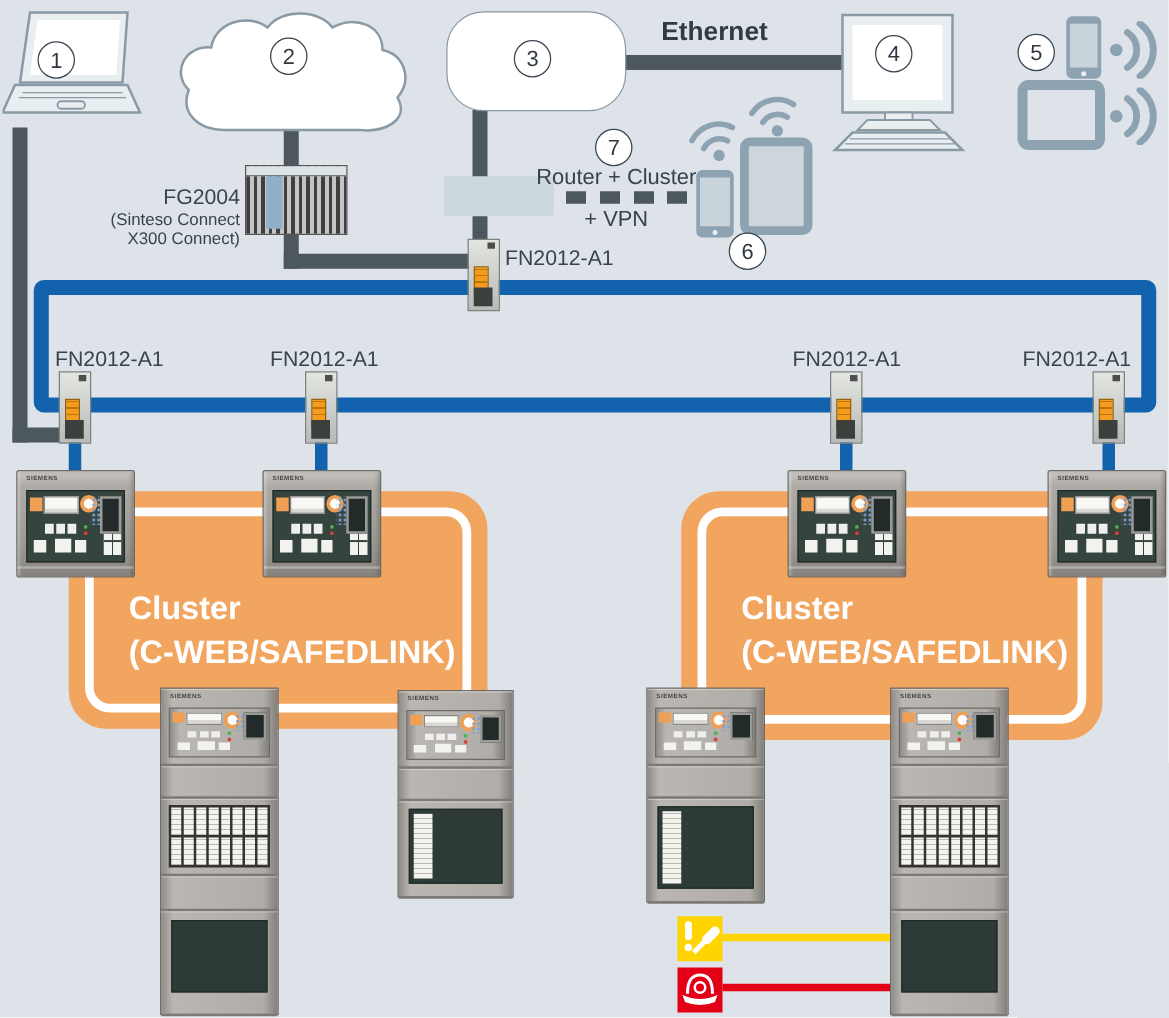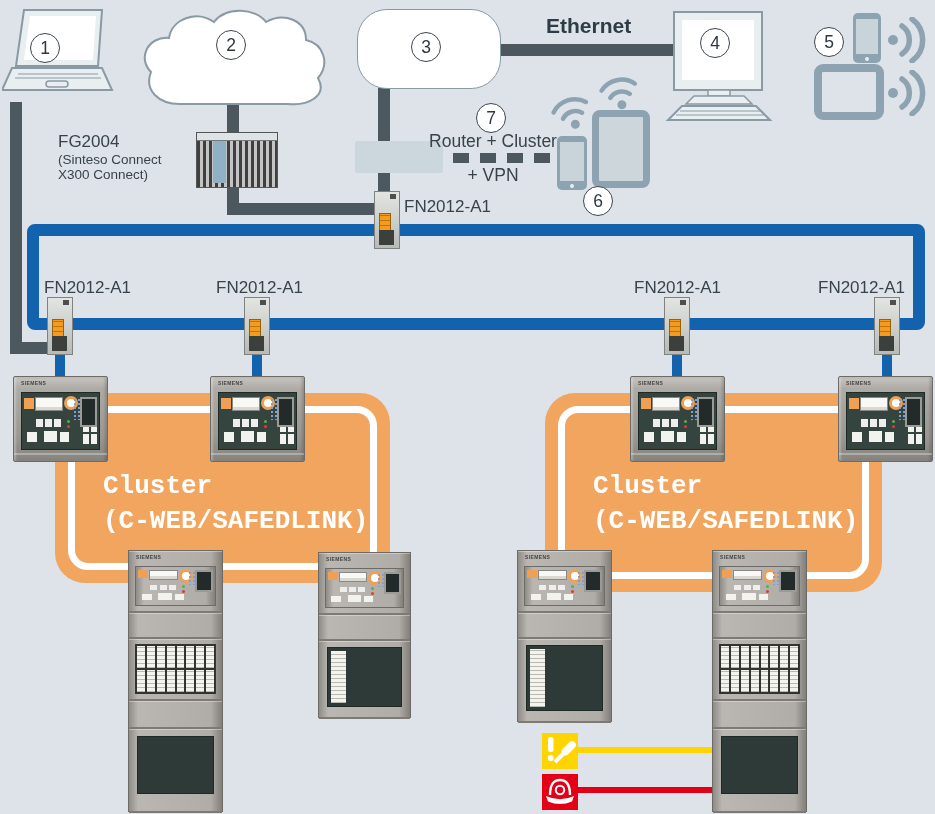--- a/index.html
+++ b/index.html
@@ -11,21 +11,21 @@
   .ln.blue{background:var(--backbone-blue,#1262ad);}
   .ln.yellow{background:var(--fault-yellow,#fed500);}
   .ln.red{background:var(--alarm-red,#e30016);}
   .ln.dashed{background:repeating-linear-gradient(90deg,var(--line-dark,#4c585e) 0 16px,transparent 16px 27px);}
 
   
   .backbone{position:absolute;left:27px;top:224px;width:898px;height:106px;border:12px solid var(--backbone-blue,#1262ad);border-radius:8px;box-sizing:border-box;z-index:1;}
   .backbone-label{position:absolute;left:486px;top:239px;font-size:26px;font-weight:bold;color:var(--backbone-blue,#1262ad);z-index:4;}
 
   
-  .cluster{position:absolute;background:var(--cluster-orange,#f2a55f);border-radius:30px;z-index:2;font-family:Liberation Mono, monospace;}
+  .cluster{position:absolute;background:var(--cluster-orange,#f2a55f);border-radius:30px;z-index:2;}
   .cluster-inner{position:absolute;inset:13px;border:7px solid #fff;border-radius:20px;}
   .cluster-text{position:absolute;left:48px;top:76px;color:#fff;font-size:26px;font-weight:bold;line-height:35px;white-space:nowrap;}
 
   
   .device{position:absolute;z-index:3;}
   .wan-shape{background:#fff;border:1.5px solid #8a9aa5;border-radius:30px;box-sizing:border-box;}
   .switchbox{position:absolute;left:355px;top:141px;width:88px;height:32px;background:#ccd7dd;border-radius:2px;z-index:3;}
   .phone{background:var(--device-slate,#8ea3b2);border-radius:5px;}
   .phone::before{content:"";position:absolute;left:3px;right:3px;top:6px;bottom:9px;background:#c9d4da;}
   .phone::after{content:"";position:absolute;left:50%;bottom:2.5px;width:4px;height:4px;margin-left:-2px;border-radius:50%;background:#e9eef1;}
@@ -40,21 +40,21 @@
   
   .fn{position:absolute;width:26px;height:58px;background:linear-gradient(180deg,#e3e5e1,#b7bab6);border:1px solid #7f827e;box-sizing:border-box;z-index:3;}
   .fn .tab{position:absolute;top:2px;right:3px;width:6px;height:5px;background:#4e4e4e;}
   .fn .term{position:absolute;left:4px;top:21px;width:10px;height:21px;background:repeating-linear-gradient(0deg,#f59b1e 0 4px,#b87708 4px 5px);border:1px solid #9a6206;}
   .fn .win{position:absolute;left:4px;bottom:3px;width:15px;height:15px;background:#3c403d;}
 
   
   .lbl{position:absolute;color:var(--text-dark,#39434b);z-index:4;white-space:nowrap;}
   .fn-label{font-size:17px;}
   .eth-label{font-size:21px;font-weight:bold;color:#2e3c46;}
-  .fg-label{width:134px;font-size:17px;line-height:1.15;white-space:normal;}
+  .fg-label{width:134px;text-align:right;font-size:17px;line-height:1.15;white-space:normal;margin-top:16px;}
   .fg-label .small{font-size:13.5px;}
   .router-lbl{width:144px;text-align:center;font-size:17.5px;}
 
   
   .marker{position:absolute;width:30px;height:30px;border-radius:50%;background:#fff;border:1.6px solid #3c4650;box-sizing:border-box;color:#2e3842;font-size:17.5px;display:flex;align-items:center;justify-content:center;z-index:6;}
 
   
   .panel{position:absolute;width:95px;height:86px;background:linear-gradient(180deg,#c8c5c0 0%,#aeaba6 14%,#9b9893 70%,#87847f 100%);border:1px solid #6e6b67;border-radius:2px;box-sizing:border-box;box-shadow:inset -2px 0 3px rgba(0,0,0,.18),inset 2px 0 2px rgba(255,255,255,.28);z-index:3;}
   .panel::after{content:"";position:absolute;left:0;right:0;bottom:6px;height:2px;background:rgba(255,255,255,.3);}
   .brand{position:absolute;top:3px;left:7px;font-size:5px;font-weight:bold;letter-spacing:.4px;color:#2f2f2f;opacity:.85;}
@@ -188,21 +188,21 @@
     <div class="small">(Sinteso Connect</div>
     <div class="small">X300 Connect)</div>
   </div>
   <div class="gateway"></div>
 
   <div class="switchbox"></div>
 
   <div class="lbl router-lbl" style="left:421px;top:131px;">Router + Cluster</div>
   <div class="lbl router-lbl" style="left:421px;top:165px;">+ VPN</div>
 
-  <div class="lbl eth-label" style="left:546px;top:14px;">Ethernet</div>
+  <div class="lbl eth-label" style="left:529px;top:14px;">Ethernet</div>
 
   <div class="fn" style="left:374px;top:191px;">
       <span class="tab"></span>
       <span class="term"></span>
       <span class="win"></span>
     </div>
   <div class="fn" style="left:47px;top:297px;">
       <span class="tab"></span>
       <span class="term"></span>
       <span class="win"></span>

